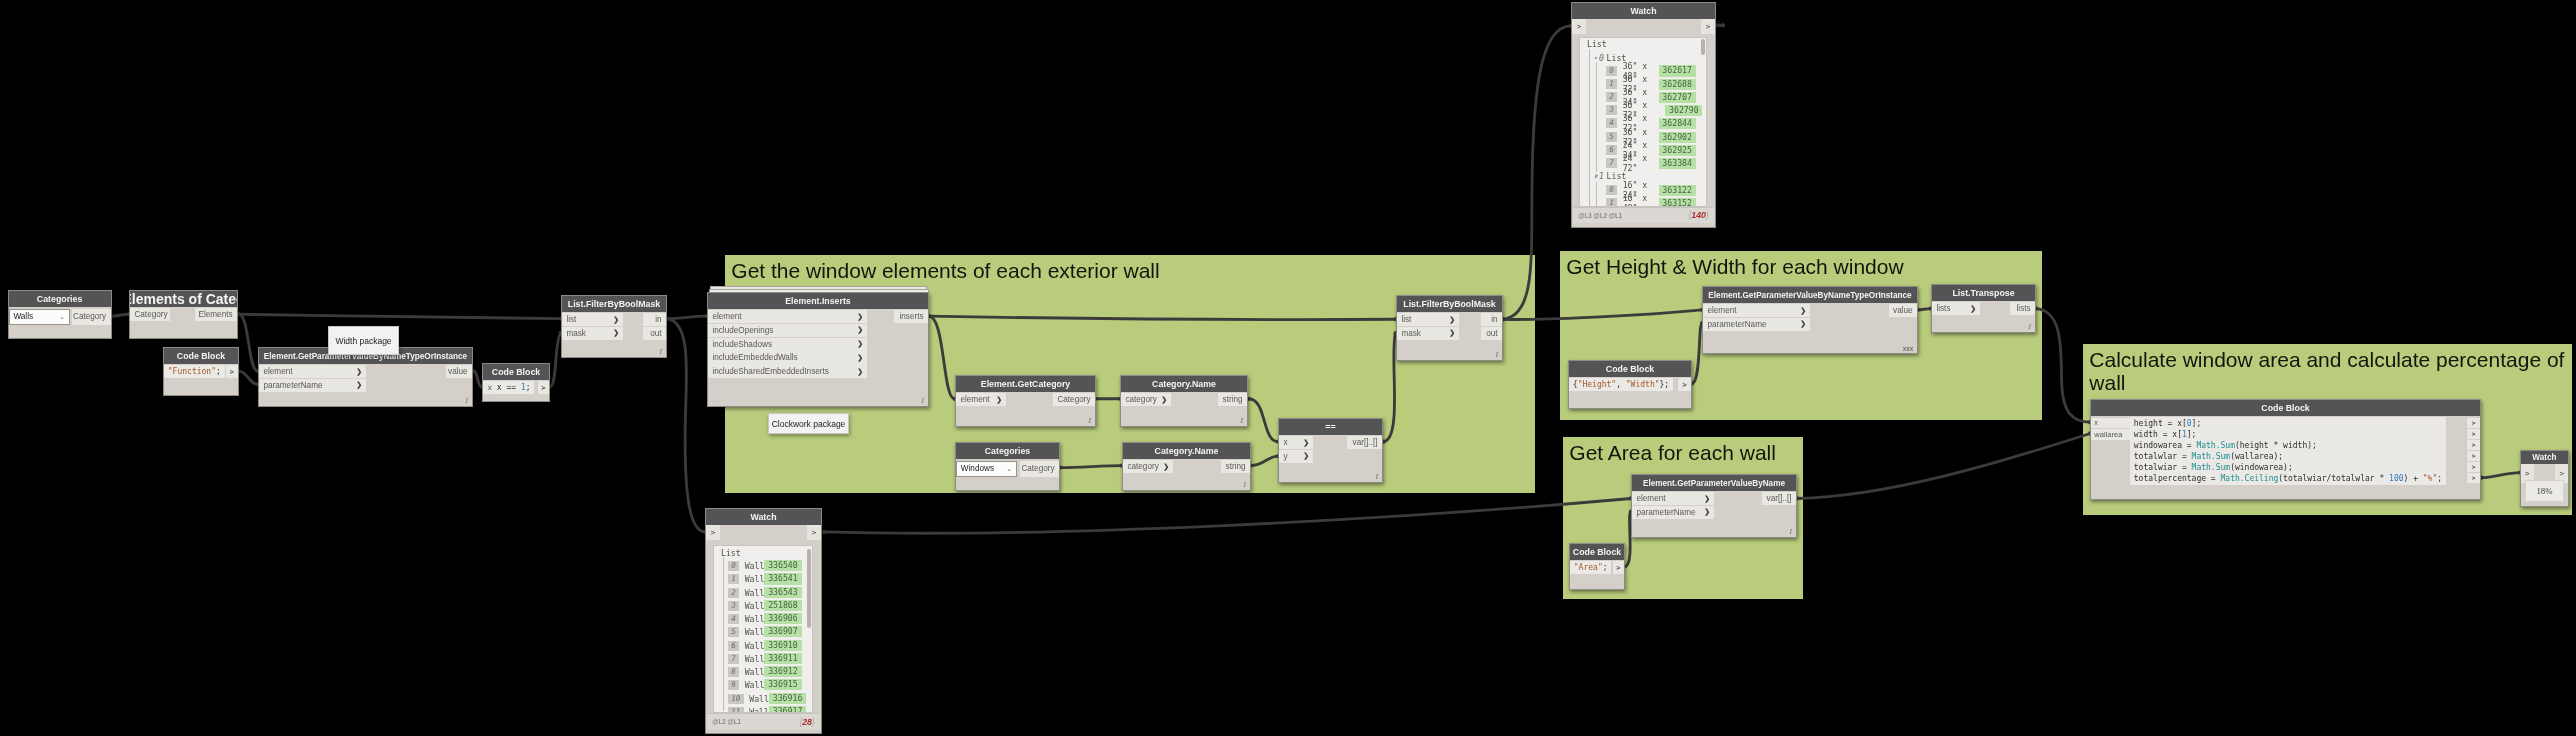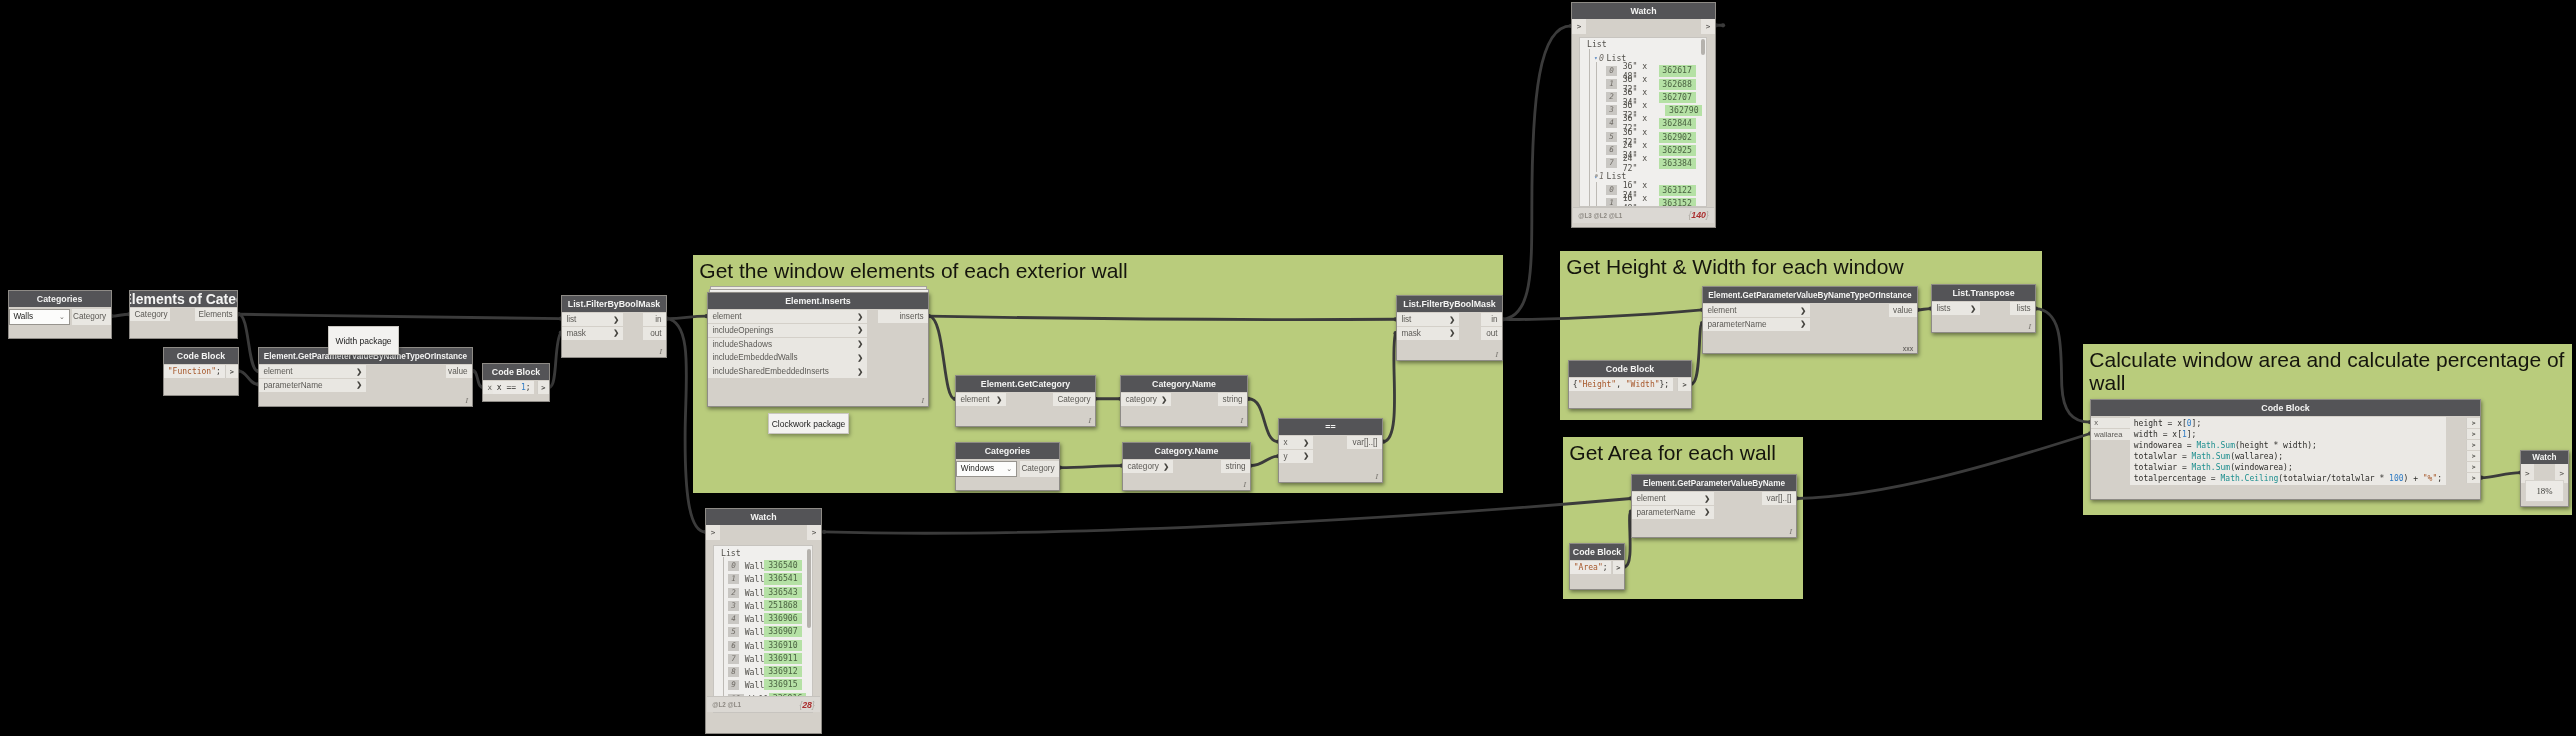--- a/index.html
+++ b/index.html
@@ -145,21 +145,21 @@
       <path d="M2575,898 C2592,898 2578,813 2585,811" fill="none" stroke="#3b3b3b" stroke-width="4.5" stroke-linecap="round"></path>
       <circle cx="2575" cy="898" r="3.4" fill="#3b3b3b"></circle>
       <circle cx="2585" cy="811" r="3.4" fill="#3b3b3b"></circle>
       <path d="M3933,757 C3952,757 3972,749 3995,749" fill="none" stroke="#3b3b3b" stroke-width="4.5" stroke-linecap="round"></path>
       <circle cx="3933" cy="757" r="3.4" fill="#3b3b3b"></circle>
       <circle cx="3995" cy="749" r="3.4" fill="#3b3b3b"></circle>
       <path d="M2720,40 L2731,40" fill="none" stroke="#3b3b3b" stroke-width="4.5" stroke-linecap="round"></path>
       <circle cx="2720" cy="40" r="3.4" fill="#3b3b3b"></circle>
       <circle cx="2731" cy="40" r="3.4" fill="#3b3b3b"></circle>
     </svg>
-    <div class="group" style="left: 693px; top: 255px; width: 810px; height: 238px; position: absolute; background: rgb(185, 204, 124);">
+    <div class="group" style="left: 725px; top: 255px; width: 810px; height: 238px; position: absolute; background: rgb(185, 204, 124);">
       <div class="group-title">Get the window elements of each exterior wall</div>
     </div>
     <div class="group" style="left: 1560px; top: 251px; width: 482px; height: 169px; position: absolute; background: rgb(185, 204, 124);">
       <div class="group-title">Get Height &amp; Width for each window</div>
     </div>
     <div class="group" style="left: 1563px; top: 437px; width: 240px; height: 162px; position: absolute; background: rgb(185, 204, 124);">
       <div class="group-title">Get Area for each wall</div>
     </div>
     <div class="group" style="left: 2083px; top: 344px; width: 489px; height: 171px; position: absolute; background: rgb(185, 204, 124);">
       <div class="group-title">Calculate window area and calculate percentage of wall
@@ -242,21 +242,21 @@
     </div>
     <div class="stack1" style="left: 710px; top: 286px; width: 215px; height: 2.5px; position: absolute;"></div>
     <div class="stack2" style="left: 709px; top: 289px; width: 218px; height: 3.2px; position: absolute;"></div>
     <div class="node" style="left: 707px; top: 292px; width: 222px; height: 115px; position: absolute;">
       <div class="nhead">Element.Inserts</div>
       <div class="nrow">
         <div class="inbox" style="width: 159px;">
           <span>element</span>
           <div class="chev">❯</div>
         </div>
-        <div class="outbox" style="width: 50px;">inserts</div>
+        <div class="outbox" style="width: 34px;">inserts</div>
       </div>
       <div class="nrow">
         <div class="inbox" style="width: 159px;">
           <span>includeOpenings</span>
           <div class="chev">❯</div>
         </div>
       </div>
       <div class="nrow">
         <div class="inbox" style="width: 159px;">
           <span>includeShadows</span>
@@ -579,21 +579,21 @@
           <div class="vchip" style="margin-right: 16px;">336916</div>
         </div>
         <div class="wrow item" style="top: 159px; padding-left: 14px;">
           <div class="ichip">11</div>
           <span>Wall</span>
           <div class="vchip" style="margin-right: 16px;">336917</div>
         </div>
         <div class="guide" style="left: 8.8px; top: 11.4px; height: 154px;"></div>
         <div class="wscroll" style="right: 1.3px; top: 3.2px; height: 79px;"></div>
       </div>
-      <div class="wfoot" style="bottom: 21px; margin-top: 24px;">
+      <div class="wfoot" style="bottom: 4px; margin-top: 24px;">
         <div class="wlevels">@L2 @L1</div>
         <div class="wcount"><span class="wbrace">{</span><span>28</span><span class="wbrace">}</span></div>
       </div>
     </div>
     <div class="node" style="left: 2520px; top: 450px; width: 49px; height: 57px; position: absolute;">
       <div class="nhead" style="height: 12.6px; font-size: 8.2px;">Watch</div>
       <div class="wports" style="top: 12.6px; left: 0px; right: 0px; height: 19px; position: absolute;">
         <div class="wport" style="width: 12.6px;">&gt;</div>
         <div class="wport" style="width: 12.6px;">&gt;</div>
       </div>

